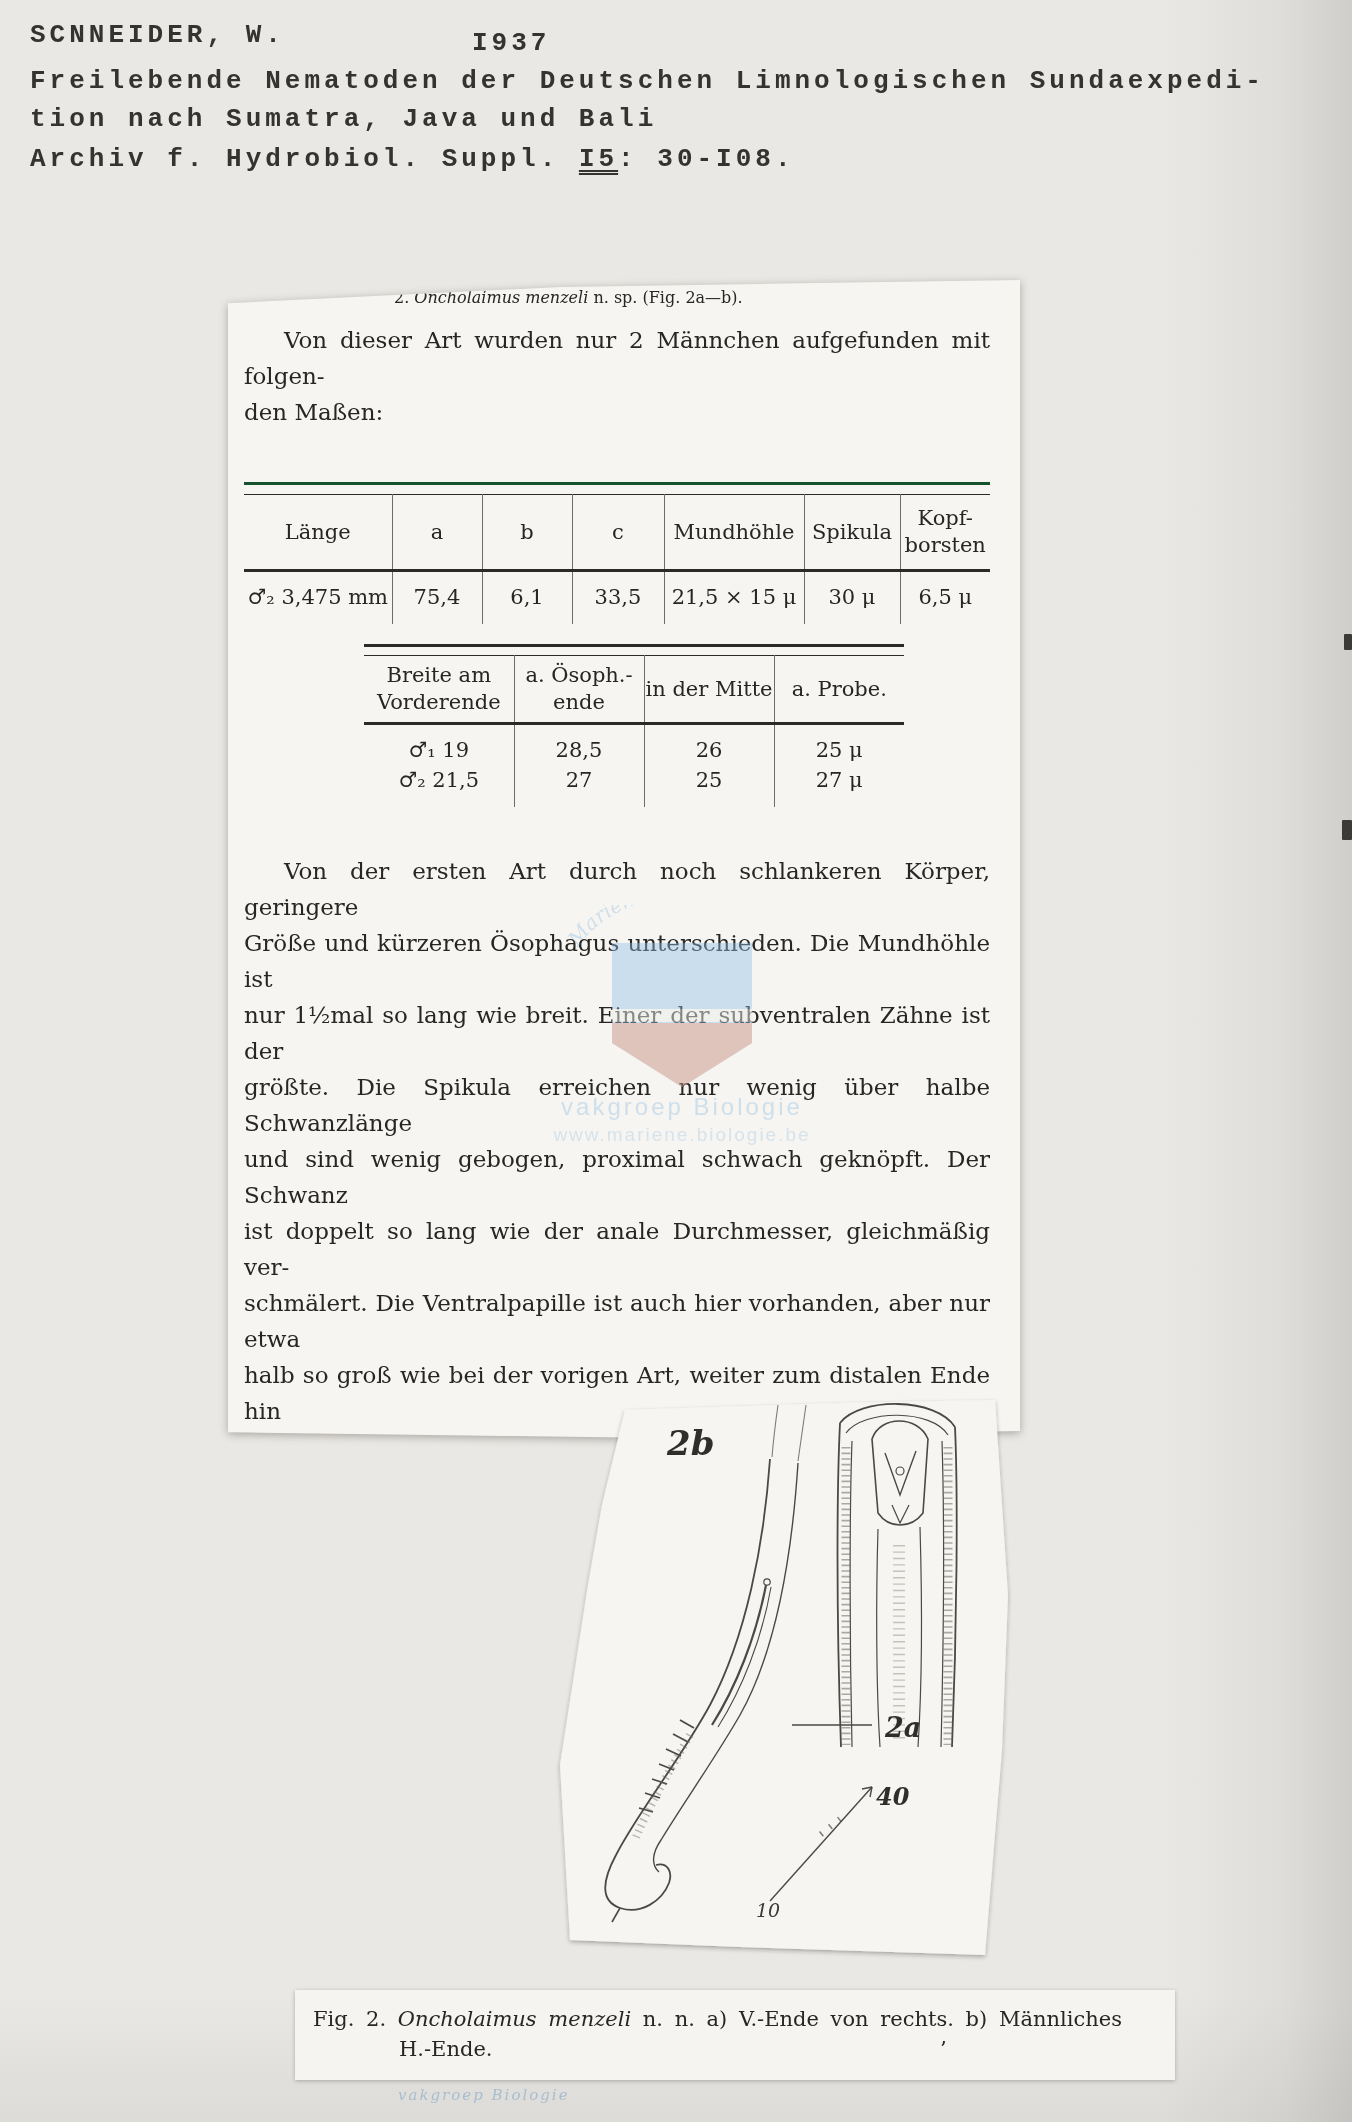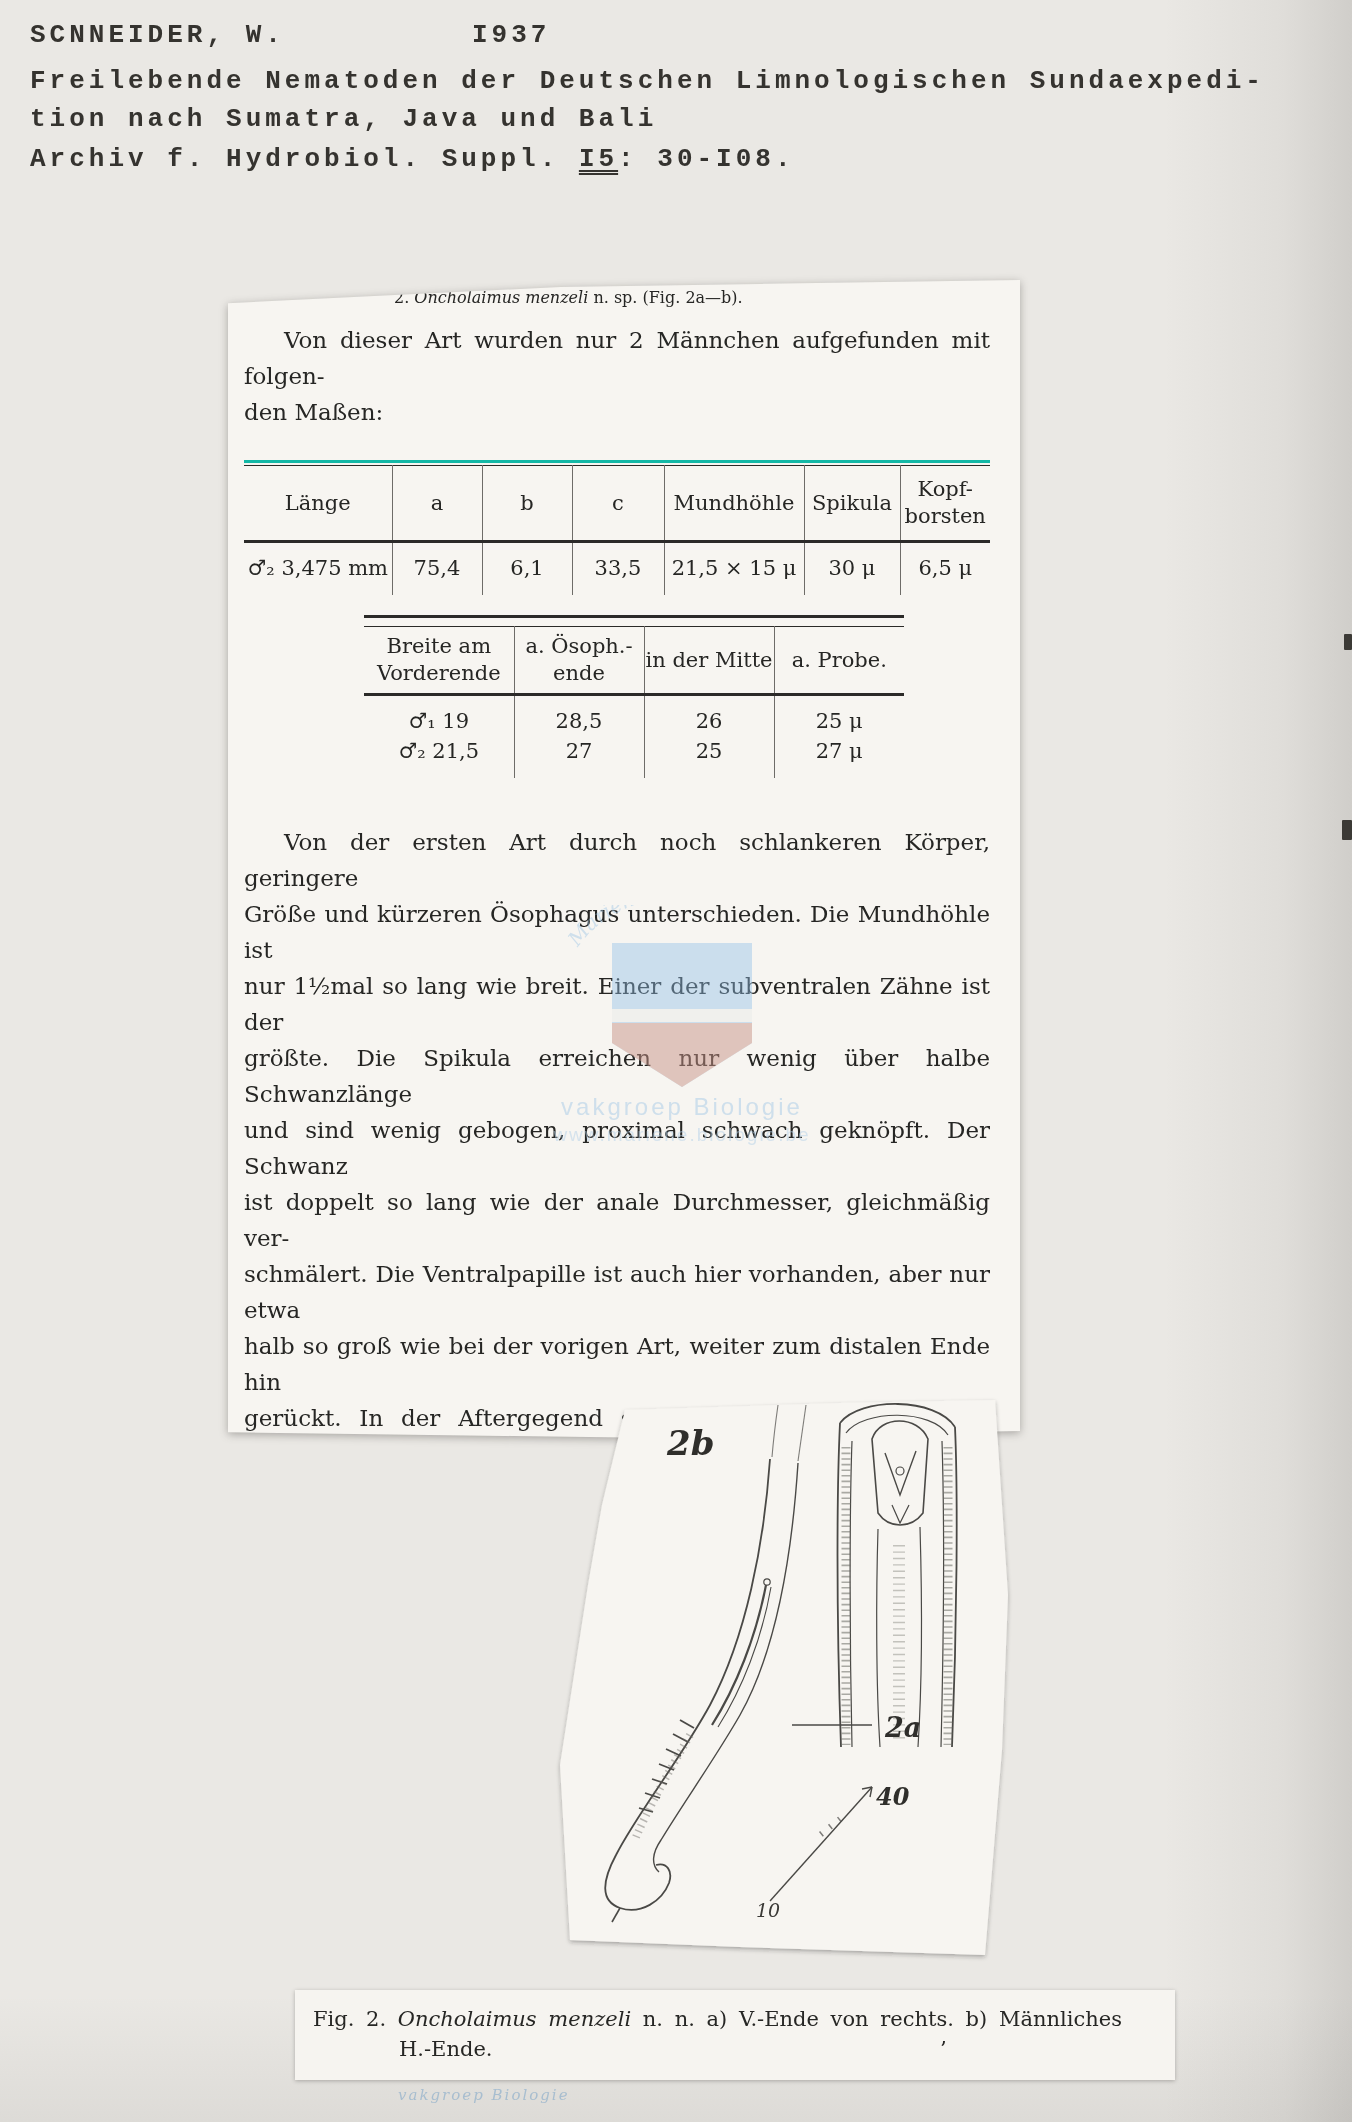--- a/index.html
+++ b/index.html
@@ -27,21 +27,21 @@
     box-sizing:border-box;padding:0 30px 0 16px;
     font-size:23px;line-height:36px;
   }
   .it{font-style:italic;}
   .c-heading{margin:32px 0 6px 150px;font-size:16px;white-space:nowrap;}
   .pline{text-align:justify;text-align-last:justify;}
   .pline.end{text-align-last:left;}
   .pline.ind{text-indent:40px;}
   .c-intro{margin-top:6px;}
   
-  .t1wrap{margin-top:30px;border-top:3px solid #14b8a6;padding-top:2px;}
+  .t1wrap{margin-top:52px;border-top:3px solid #14532d;padding-top:9px;}
   .t2wrap{margin-top:20px;margin-left:120px;width:540px;border-top:3px solid #2b2a28;padding-top:8px;}
   table{border-collapse:collapse;table-layout:fixed;font-size:21px;line-height:27px;}
   .t1{width:746px;}
   .t2{width:540px;}
   th,td{font-weight:normal;text-align:center;vertical-align:middle;padding:0;}
   th{white-space:pre-line;border-bottom:3px solid #2b2a28;height:74px;}
   .t2 th{height:66px;}
   td{border-bottom:none;}
   .vr{border-right:1px solid #6e6c68;}
   thead tr{border-top:1px solid #2b2a28;}
@@ -69,21 +69,21 @@
   .bottom-wm{
     position:absolute;left:398px;top:2086px;
     font-style:italic;font-size:15px;letter-spacing:2px;
     color:rgba(100,150,195,.45);
   }
 </style>
 </head>
 <body>
 
 <div class="tw" style="left:30px;top:20px">SCNNEIDER, W.</div>
-<div class="tw" style="left:472px;top:20px">I937</div>
+<div class="tw" style="left:472px;top:28px">I937</div>
 <div class="tw" style="left:30px;top:66px">Freilebende Nematoden der Deutschen Limnologischen Sundaexpedi-</div>
 <div class="tw" style="left:30px;top:104px">tion nach Sumatra, Java und Bali</div>
 <div class="tw" style="left:30px;top:144px"><span>Archiv f. Hydrobiol. Suppl. </span><span class="tw-vol">I5</span><span>: 30-I08.</span></div>
 
 <div class="clip-wrap">
   <div class="clipping">
 
     <div class="c-heading"><span>2. </span><span class="it">Oncholaimus menzeli</span><span> n. sp. (Fig. 2a—b).</span></div>
 
     <div class="c-intro">

